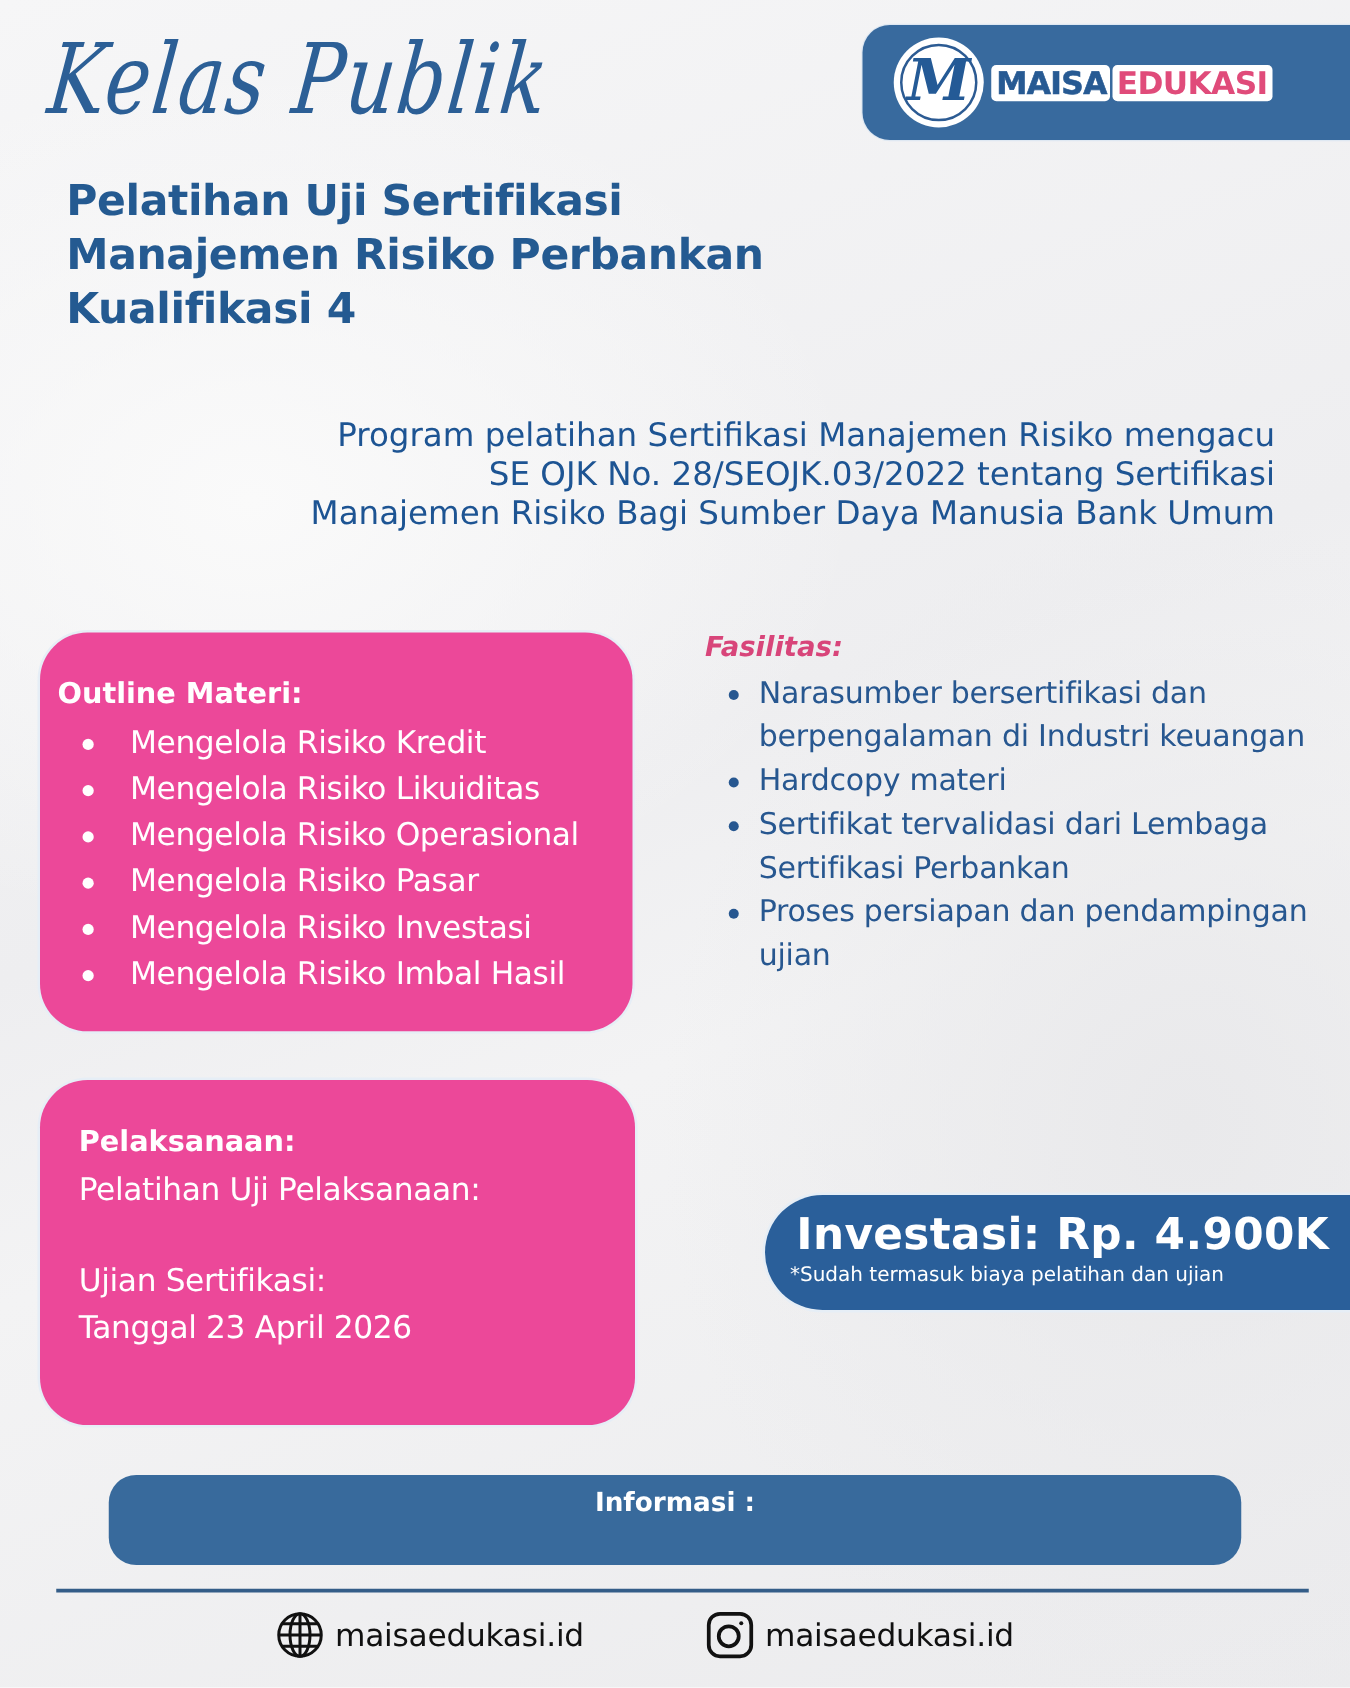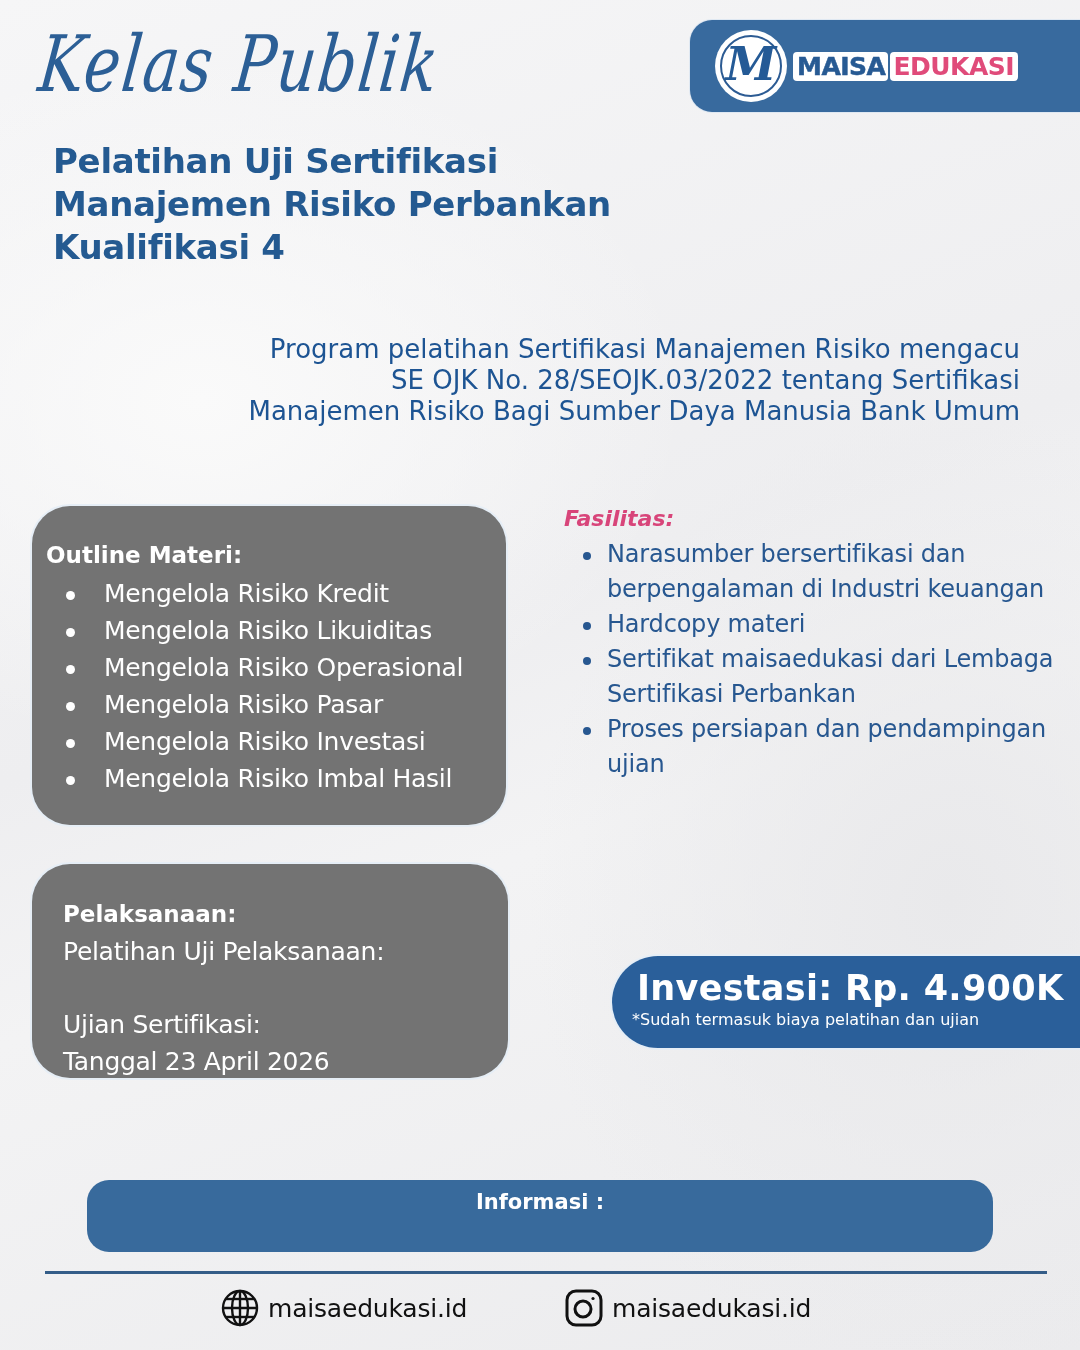--- a/index.html
+++ b/index.html
@@ -60,21 +60,21 @@
       font-size: 34px; line-height: 43px; color: #245a91; letter-spacing: -0.3px;
     }
 
     .intro {
       left: 60px; top: 334px; width: 960px; text-align: right;
       font-family: "DejaVu Sans", sans-serif; font-size: 26px; line-height: 31px; color: #1d5493;
     }
 
     
     .card {
-      background: #737373; border-radius: 38px; color: #ffffff;
+      background: #ec4899; border-radius: 38px; color: #ffffff;
       box-shadow: 0 0 0 2px #e6eef6;
     }
     .outline-card { left: 32px; top: 506px; width: 474px; height: 319px; padding: 34px 14px 0 14px; }
     .card-heading { font-family: "DejaVu Sans", sans-serif; font-weight: bold; font-size: 23px; line-height: 30px; }
     .outline-list { list-style: none; margin-top: 5px; padding-left: 20px; }
     .outline-list li {
       font-family: "DejaVu Sans", sans-serif; font-size: 25px; line-height: 37px;
       position: relative; padding-left: 38px; letter-spacing: -0.3px;
     }
     .outline-list li::before {
@@ -91,21 +91,21 @@
     .fac-list li {
       font-family: "DejaVu Sans", sans-serif; font-size: 24px; line-height: 35px;
       color: #275790; position: relative; padding-left: 25px; letter-spacing: -0.2px;
     }
     .fac-list li::before {
       content: ""; position: absolute; left: 1px; top: 15px;
       width: 8px; height: 8px; border-radius: 50%; background: #275790;
     }
 
     
-    .schedule-card { left: 32px; top: 864px; width: 476px; height: 214px; padding: 32px 0 0 31px; }
+    .schedule-card { left: 32px; top: 864px; width: 476px; height: 276px; padding: 32px 0 0 31px; }
     .sched-line { font-family: "DejaVu Sans", sans-serif; font-size: 25px; line-height: 37px; letter-spacing: -0.3px; }
     .sched-gap { height: 36px; }
 
     
     .invest-pill {
       left: 612px; top: 956px; width: 480px; height: 92px;
       background: #2a5f9a; border-radius: 46px 0 0 46px; color: #ffffff;
       padding: 10px 0 0 25px;
       box-shadow: 0 0 0 2px #e6eef6;
     }
@@ -169,21 +169,21 @@
     <li>Mengelola Risiko Pasar</li>
     <li>Mengelola Risiko Investasi</li>
     <li>Mengelola Risiko Imbal Hasil</li>
   </ul>
 </section>
 
 <div class="abs fac-heading">Fasilitas:</div>
 <ul class="abs fac-list">
   <li>Narasumber bersertifikasi dan berpengalaman di Industri keuangan</li>
   <li>Hardcopy materi</li>
-  <li>Sertifikat maisaedukasi dari Lembaga Sertifikasi Perbankan</li>
+  <li>Sertifikat tervalidasi dari Lembaga Sertifikasi Perbankan</li>
   <li>Proses persiapan dan pendampingan ujian</li>
 </ul>
 
 <section class="abs card schedule-card">
   <div class="card-heading" style="line-height:37px;">Pelaksanaan:</div>
   <div class="sched-line">Pelatihan Uji Pelaksanaan:</div>
   <div class="sched-gap"></div>
   <div class="sched-line">Ujian Sertifikasi:</div>
   <div class="sched-line">Tanggal 23 April 2026</div>
 </section>

